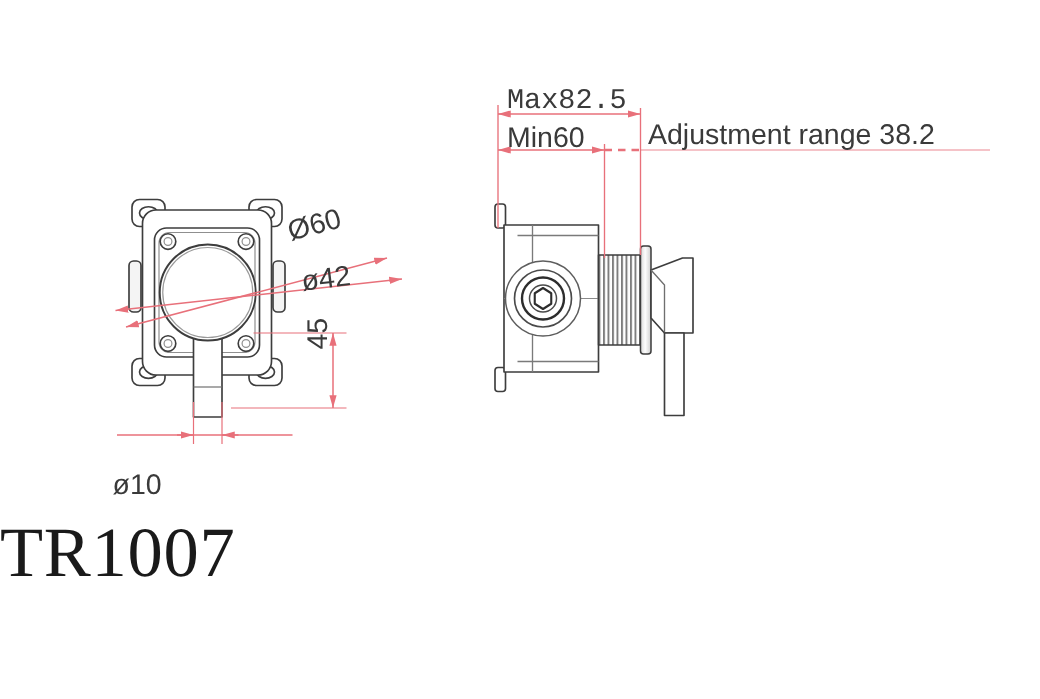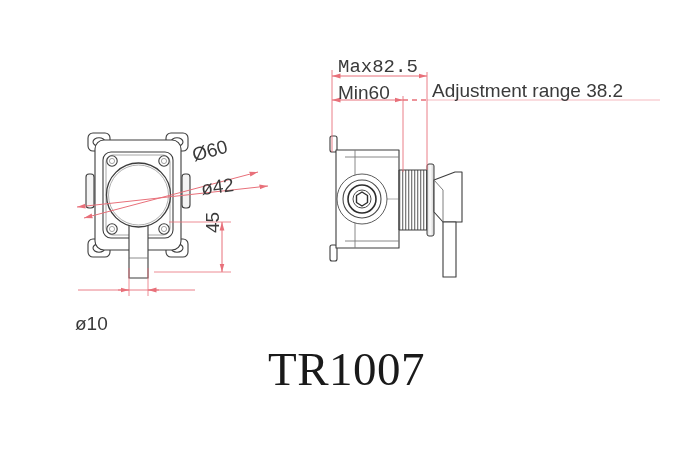--- a/index.html
+++ b/index.html
@@ -21,21 +21,20 @@
     left: 0;
     top: 0;
     width: 693px;
     height: 466px;
   }
   .part-title {
     position: absolute;
     left: 0;
     top: 340px;
     width: 693px;
-    text-align: center;
     font-family: "Liberation Serif", serif;
     font-size: 47px;
     letter-spacing: 0.5px;
     color: #1a1a1a;
     line-height: 58px;
     white-space: nowrap;
   }
   .dim-label {
     position: absolute;
     color: #3a3a3a;

